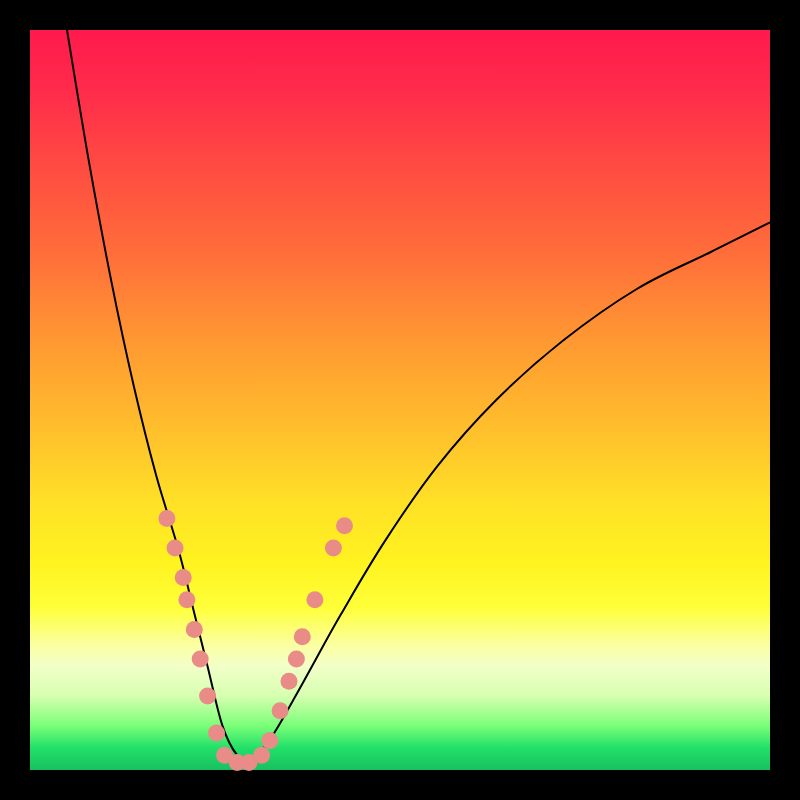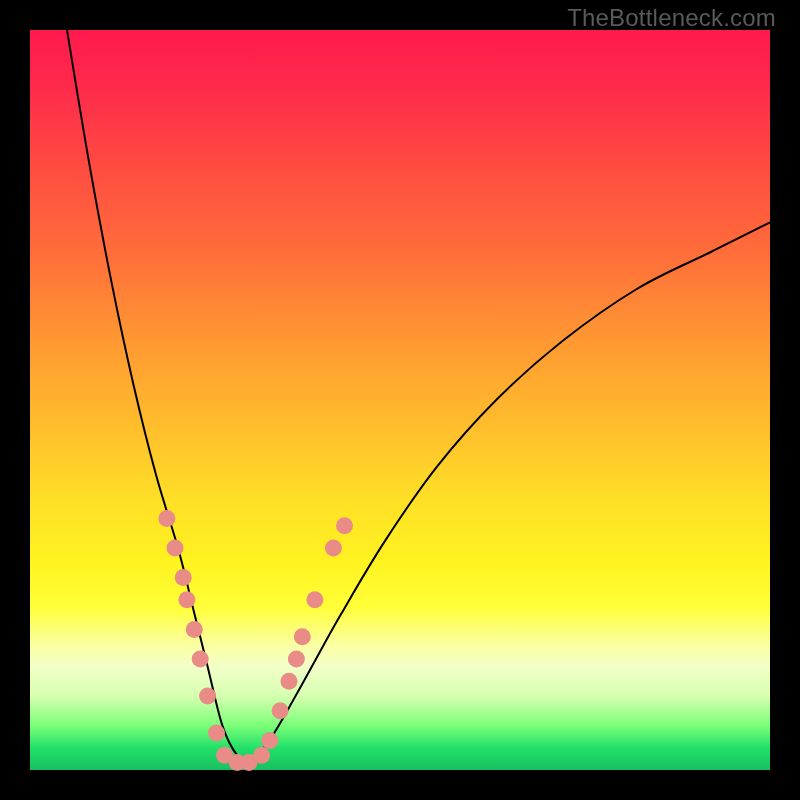--- a/index.html
+++ b/index.html
@@ -65,21 +65,20 @@
     stroke-width: 2;
   }
   .dot {
     fill: #e98b86;
   }
 </style>
 </head>
 <body>
 
 <div class="frame">
-  <div class="watermark">TheBottleneck.com</div>
 
   <div class="plot-area">
     <svg class="curves" viewBox="0 0 740 740" preserveAspectRatio="none">
       <path id="left-arm" class="curve" d="M 37.0 0.0 C 41.0 24.0, 51.2 87.9, 59.2 133.2 C 67.2 178.5, 73.4 211.6, 81.4 251.6 C 89.4 291.6, 95.6 320.6, 103.6 355.2 C 111.6 389.8, 117.8 414.7, 125.8 444.0 C 133.8 473.3, 141.3 494.0, 148.0 518.0 C 154.7 542.0, 157.5 555.9, 162.8 577.2 C 168.1 598.5, 172.3 615.1, 177.6 636.4 C 182.9 657.7, 187.1 679.6, 192.4 695.6 C 197.7 711.6, 201.9 718.5, 207.2 725.2 C 212.5 731.9, 219.3 731.3, 222.0 732.6"></path>
       <path id="right-arm" class="curve" d="M 222.0 732.6 C 226.0 727.3, 234.9 717.7, 244.2 703.0 C 253.5 688.3, 261.8 672.5, 273.8 651.2 C 285.8 629.9, 296.1 609.9, 310.8 584.6 C 325.5 559.3, 337.9 537.2, 355.2 510.6 C 372.5 484.0, 387.0 461.9, 407.0 436.6 C 427.0 411.3, 443.6 392.6, 466.2 370.0 C 488.8 347.4, 507.5 330.8, 532.8 310.8 C 558.1 290.8, 580.2 275.0, 606.8 259.0 C 633.4 243.0, 656.8 234.0, 680.8 222.0 C 704.8 210.0, 729.3 197.7, 740.0 192.4"></path>
       <g id="dots">
           <circle cx="136.9" cy="488.4" r="8.5" class="dot"></circle>
           <circle cx="145.0" cy="518.0" r="8.5" class="dot"></circle>
           <circle cx="153.2" cy="547.6" r="8.5" class="dot"></circle>
           <circle cx="156.9" cy="569.8" r="8.5" class="dot"></circle>

